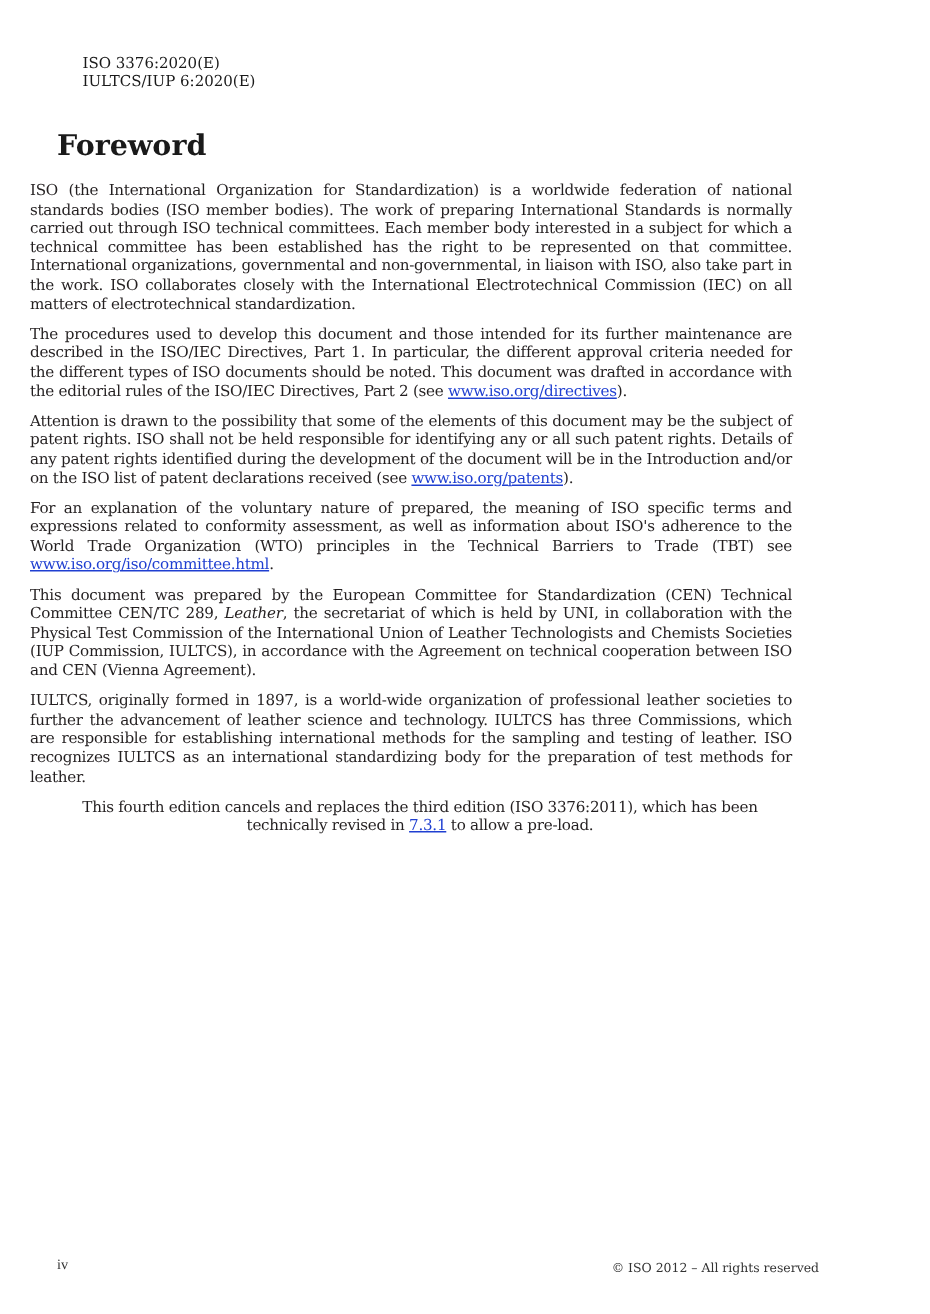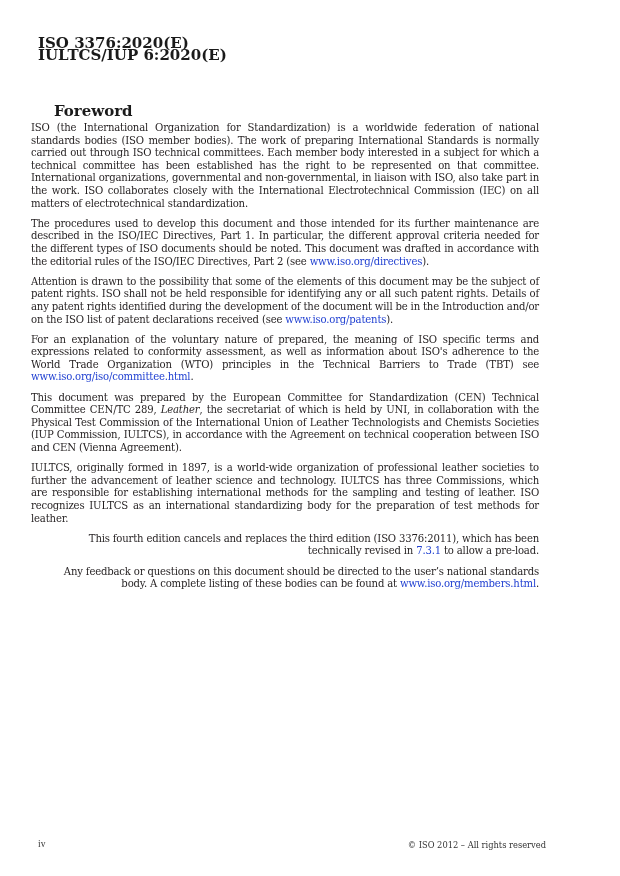--- a/index.html
+++ b/index.html
@@ -1,23 +1,23 @@
 <!DOCTYPE html>
 <html><head>
 <meta charset="utf-8">
 <style>
   html, body { margin: 0; padding: 0; background: #ffffff; }
   body { width: 620px; height: 876px; position: relative; overflow: hidden;
          font-family: "DejaVu Serif", "Liberation Serif", serif; color: #231f20; }
-  .header { position: absolute; left: 38px; top: 37px; font-weight: bold; font-size: 15px; line-height: 12px; color: #1a1a1a; }
-  .title { position: absolute; left: 38px; top: 86px; font-weight: bold; font-size: 15px; color: #1a1a1a; margin: 16px; }
-  .body { position: absolute; left: 31px; top: 122px; width: 508px; }
+  .header { position: absolute; left: 55px; top: 37px; font-weight: normal; font-size: 10px; line-height: 12px; color: #1a1a1a; }
+  .title { position: absolute; left: 38px; top: 86px; font-weight: bold; font-size: 19px; color: #1a1a1a; margin: 0; }
+  .body { position: absolute; left: 20px; top: 122px; width: 508px; }
   .para { font-size: 10.1px; line-height: 12.6px; text-align: justify; margin: 0 0 7.6px 0; letter-spacing: -0.18px; }
-  .para.nojust { text-align: right; margin-left: 12px; }
-  a.link { color: #1f3fd1; }
+  .para.nojust { text-align: center; margin-left: 12px; }
+  a.link { color: #1f3fd1; text-decoration: underline; }
   .footer-left { position: absolute; left: 38px; top: 839px; font-size: 9.5px; color: #333; font-family: Liberation Serif, serif; }
   .footer-right { position: absolute; right: 74px; top: 840px; font-size: 8.3px; color: #333; }
 </style>
 </head>
 <body>
 
 <div class="header">
   <div>ISO 3376:2020(E)</div>
   <div>IULTCS/IUP 6:2020(E)</div>
 </div>
@@ -33,17 +33,16 @@
 
 
   <p class="para"><span>For an explanation of the voluntary nature of prepared, the meaning of ISO specific terms and expressions related to conformity assessment, as well as information about ISO's adherence to the World Trade Organization (WTO) principles in the Technical Barriers to Trade (TBT) see </span><a class="link">www.iso.org/iso/committee.html</a><span>.</span></p>
 
   <p class="para"><span>This document was prepared by the European Committee for Standardization (CEN) Technical Committee CEN/TC 289, </span><i>Leather</i><span>, the secretariat of which is held by UNI, in collaboration with the Physical Test Commission of the International Union of Leather Technologists and Chemists Societies (IUP Commission, IULTCS), in accordance with the Agreement on technical cooperation between ISO and CEN (Vienna Agreement).</span></p>
 
   <p class="para">IULTCS, originally formed in 1897, is a world-wide organization of professional leather societies to further the advancement of leather science and technology. IULTCS has three Commissions, which are responsible for establishing international methods for the sampling and testing of leather. ISO recognizes IULTCS as an international standardizing body for the preparation of test methods for leather.</p>
 
   <p class="para nojust"><span>This fourth edition cancels and replaces the third edition (ISO 3376:2011), which has been technically revised in </span><a class="link">7.3.1</a><span> to allow a pre-load.</span></p>
 
-  <p class="para nojust"><span>Any feedback or questions on this document should be directed to the user’s national standards body. A complete listing of these bodies can be found at </span><a class="link">www.iso.org/members.html</a><span>.</span></p>
 </div>
 
 <div class="footer-left">iv</div>
 <div class="footer-right">© ISO 2012 – All rights reserved</div>
 
 </body></html>

